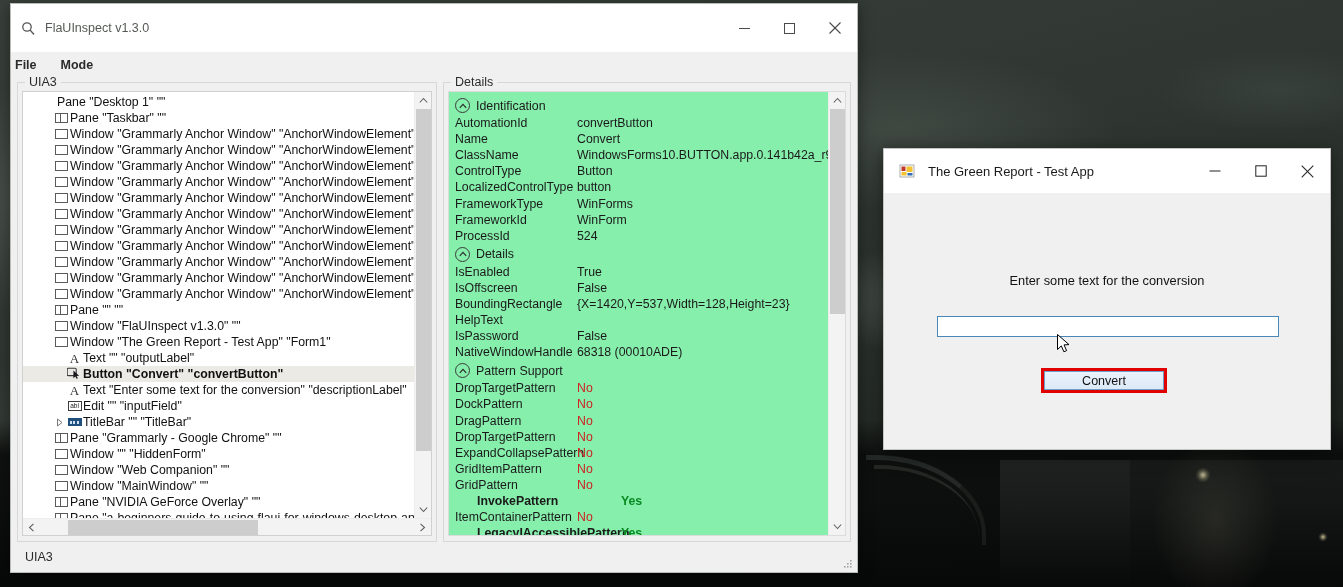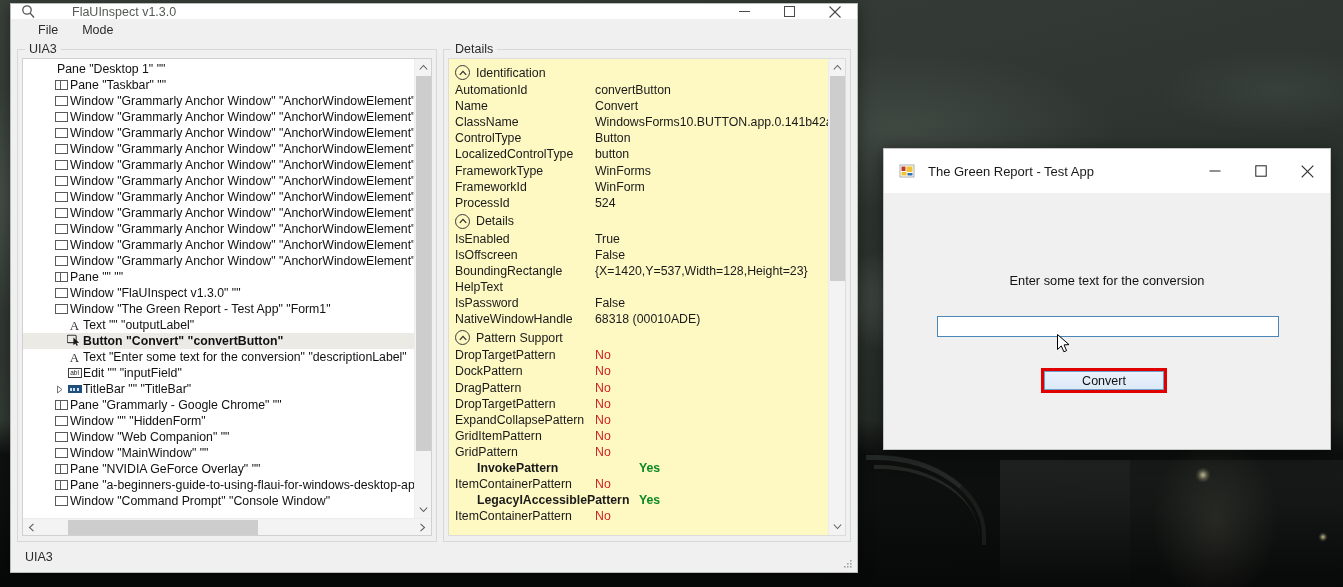--- a/index.html
+++ b/index.html
@@ -49,41 +49,41 @@
   
   #flau-window {
     position: absolute; left: 10px; top: 3px;
     width: 848px; height: 570px;
     background: #f0f0f0;
     border: 1px solid #b9bcb9;
     box-shadow: 0 3px 14px rgba(0,0,0,.45);
     display: flex; flex-direction: column;
   }
   .titlebar {
-    height: 15px; background: #ffffff;
+    height: 48px; background: #ffffff;
     display: flex; align-items: center;
     flex: 0 0 auto;
-    gap: 27px;
   }
   .tb-icon {
     width: 34px; display: flex; align-items: center; justify-content: center;
     color: #444; font-size: 15px;
   }
   .tb-title { font-size: 12.5px; color: #555a55; flex: 1; }
   .tb-btns { display: flex; height: 33px; }
   .tb-btn {
     width: 45px; height: 33px; display: flex; align-items: center; justify-content: center;
     color: #4a4a4a;
   }
   .tb-btn svg { display: block; }
 
   .menubar {
     height: 22px; background: #f0f0f0;
-    display: flex; align-items: center; padding-left: 24px; gap: 18px;
+    display: flex; align-items: flex-end; padding-left: 1px; gap: 18px;
     flex: 0 0 auto;
+    font-weight: bold;
   }
   .menu-item { font-size: 12.5px; color: #2b2b2b; padding: 2px 3px; }
 
   .body-area {
     flex: 1; display: flex; padding: 0 6px; gap: 6px; min-height: 0;
   }
   .groupbox {
     position: relative;
     border: 1px solid #d8d8d8;
     margin-top: 8px;
@@ -145,33 +145,33 @@
   .hsb {
     height: 17px; flex: 0 0 17px; background: #f3f3f3; display: flex; align-items: center;
     border-top: 1px solid #ededed;
   }
   .hsb .sb-arrow { height: 17px; }
   .hsb-track { flex: 1; height: 17px; position: relative; }
   .hsb-thumb { position: absolute; top: 1px; height: 15px; background: #cdcdcd; }
 
   
   .details-box {
-    flex: 1; background: #fef9c3; border: 1px solid #dcdcdc;
+    flex: 1; background: #86efac; border: 1px solid #dcdcdc;
     display: flex; min-height: 0;
   }
   .details-content { flex: 1; overflow: hidden; padding: 3px 0 0 6px; }
   .dgroup-hdr {
     display: flex; align-items: center; gap: 6px; height: 19px; margin-top: 1px;
   }
   .chev-circle {
     width: 15px; height: 15px; border-radius: 50%; border: 1.2px solid #3a3a3a;
     display: flex; align-items: center; justify-content: center; flex: 0 0 15px;
   }
   .dgroup-hdr .gh-label { font-size: 12.4px; color: #1a1a1a; }
-  .drow { display: flex; height: 16.1px; font-size: 12.3px; color: #1a1a1a; align-items: center; gap: 18px; }
+  .drow { display: flex; height: 16.1px; font-size: 12.3px; color: #1a1a1a; align-items: center; }
   .drow .k { width: 122px; flex: 0 0 122px; }
   .drow .v { white-space: nowrap; }
   .drow.bold .k, .drow.bold .v { font-weight: bold; margin-left: 22px; }
   .v.yes { color: #0a8a22; }
   .v.no  { color: #cf2222; }
 
   .statusbar {
     height: 30px; flex: 0 0 auto; background: #f0f0f0;
     display: flex; align-items: center; padding-left: 14px;
     font-size: 12.5px; color: #2b2b2b; position: relative;

